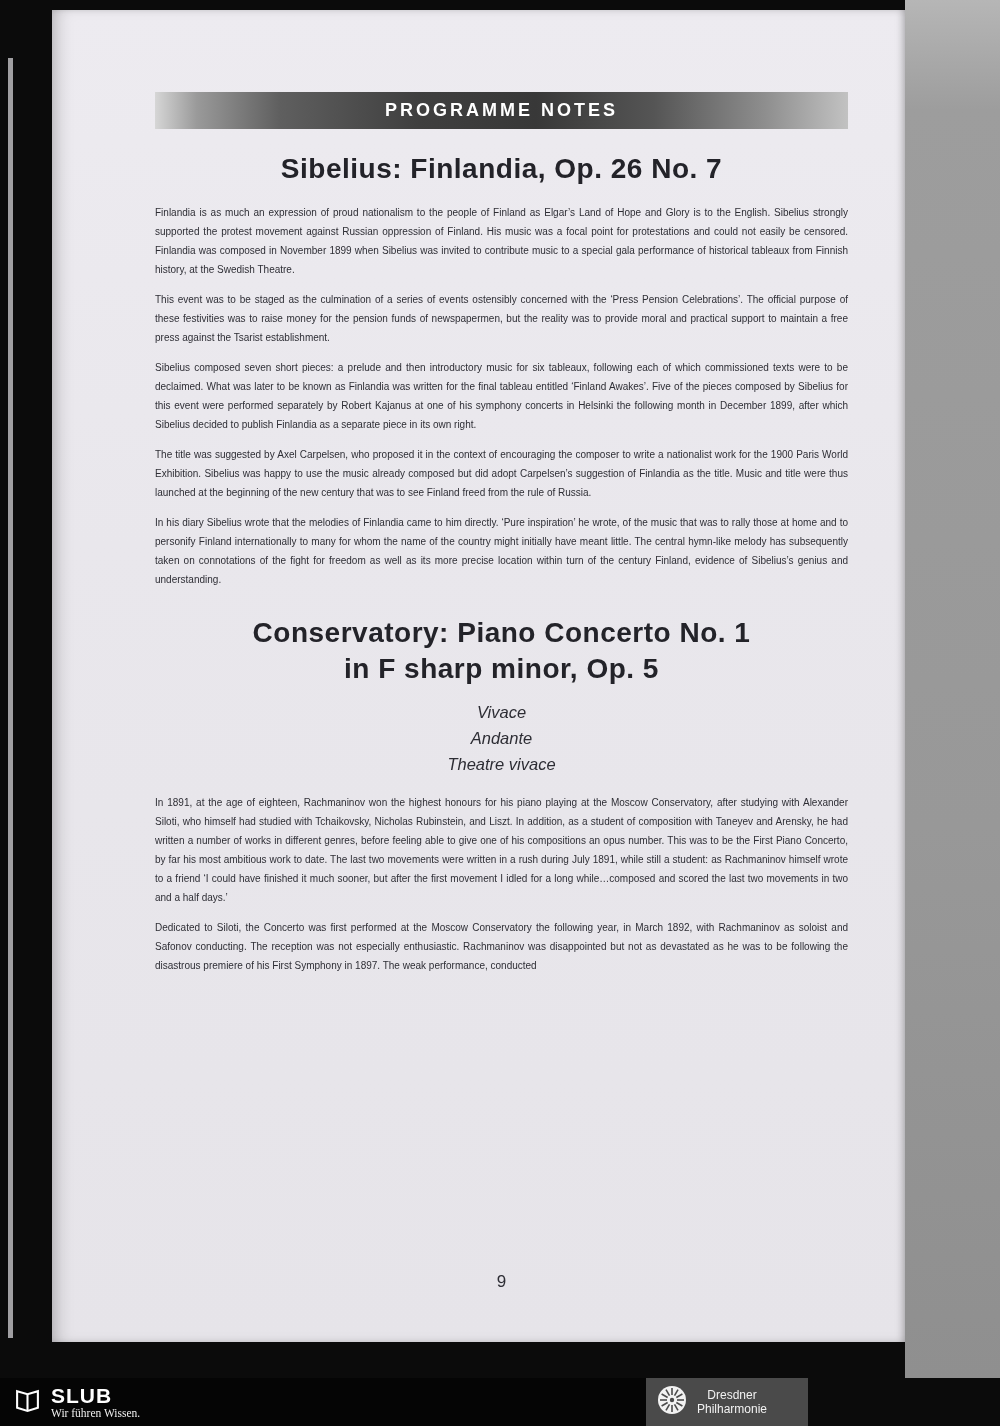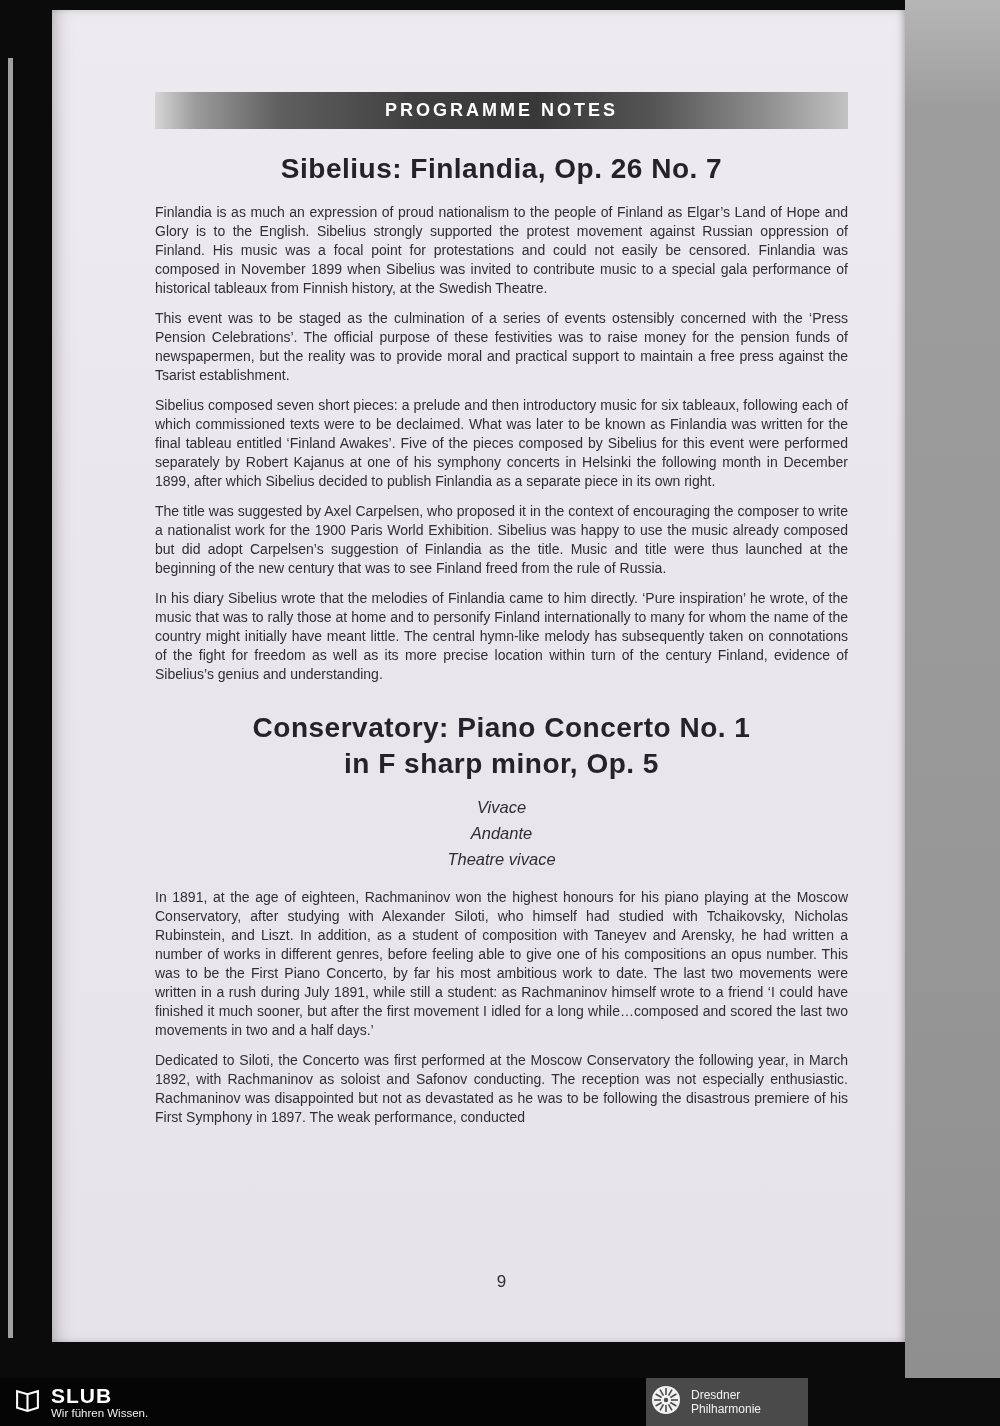--- a/index.html
+++ b/index.html
@@ -33,43 +33,43 @@
     color:#ffffff; font-weight:bold; font-size:18px; letter-spacing:3px;
     margin-bottom:24px;
   }
 
   .work-title { text-align:center; font-size:28px; letter-spacing:.5px; color:#232329; }
   .work-title .composer { font-weight:bold; }
   .sibelius-title { margin-bottom:18px; }
   .rach-title { margin-top:26px; line-height:36px; margin-bottom:12px; }
 
   .body-text p {
-    text-align:justify; font-size:14px; line-height:19px;
+    text-align:justify; font-size:10px; line-height:19px;
     margin-bottom:11px; color:#2e2e35;
   }
 
   .movements { text-align:center; font-style:italic; font-size:16.5px; margin-bottom:16px; }
   .movements div { line-height:26px; }
 
   .page-number {
     position:absolute; left:103px; width:693px; top:1262px;
     text-align:center; font-size:17px; color:#2d2d34;
   }
 
   .footer {
     position:absolute; left:0; bottom:0; width:808px; height:48px;
     background:#050505; display:flex; align-items:center;
   }
   .slub-block { display:flex; align-items:center; gap:10px; padding-left:14px; }
   .slub-text { display:flex; flex-direction:column; justify-content:center; }
   .slub-name { color:#ffffff; font-weight:bold; font-size:21px; letter-spacing:1px; line-height:22px; }
-  .slub-tagline { color:#f0f0f0; font-size:11.5px; line-height:13px; }
+  .slub-tagline { color:#f0f0f0; font-size:11.5px; line-height:13px;font-family:Liberation Serif, serif; }
   .phil-block {
     margin-left:auto; width:162px; height:48px; background:#4a4a4a;
-    display:flex; align-items:center; gap:9px; padding-left:4px;
+    display:flex; align-items:center; gap:9px; padding-left:10px;text-align:center;
   }
   .phil-text { color:#f2f2f2; font-size:12px; line-height:14px; }
 </style>
 </head>
 <body>
 
 <div class="scanner-bg-right"></div>
 <div class="page-edge"></div>
 
 <div class="page">

